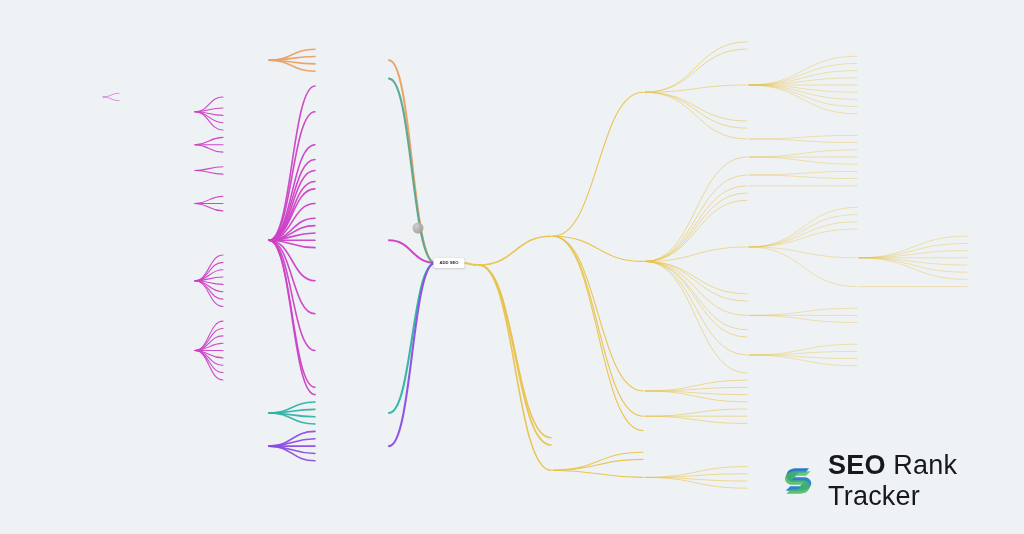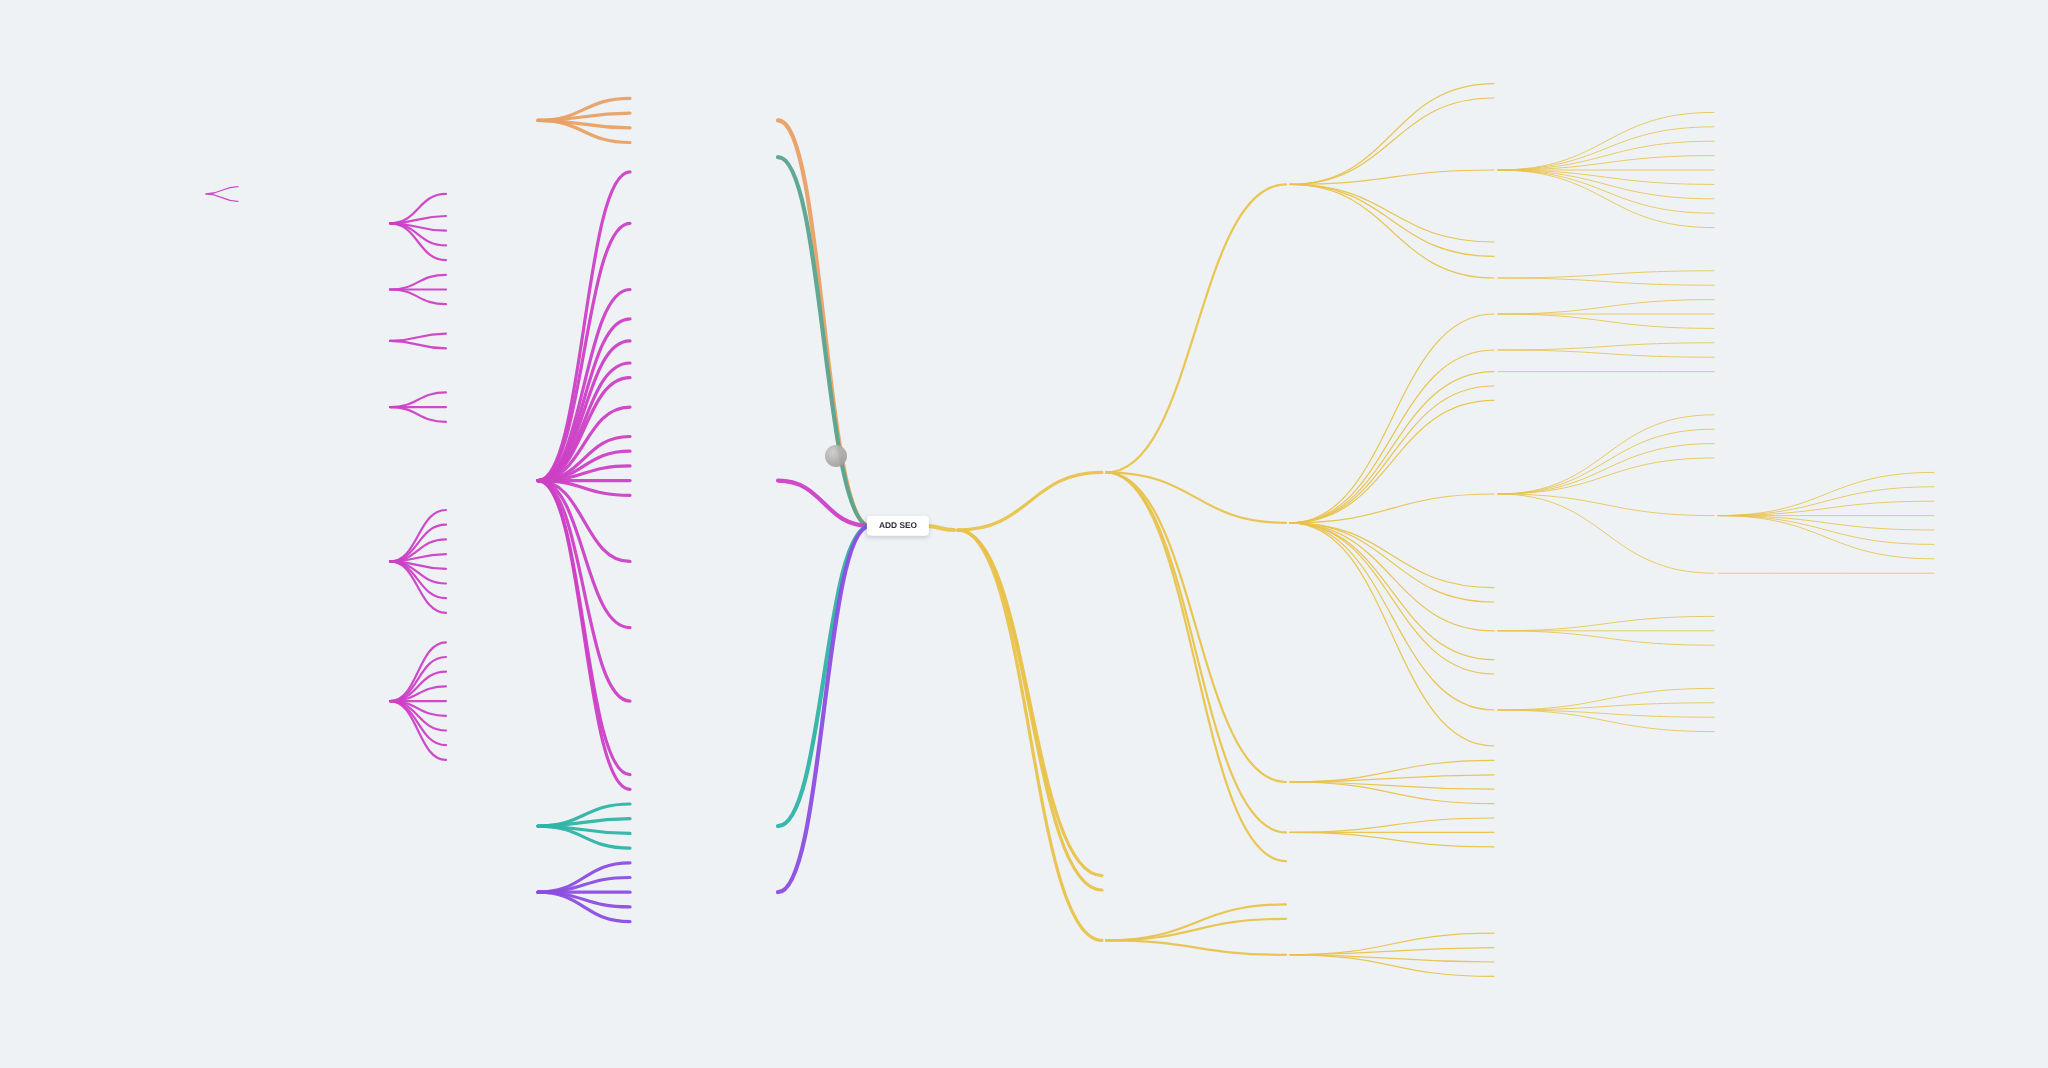--- a/index.html
+++ b/index.html
@@ -387,14 +387,33 @@
       <div class="node r" style="font-size: 2.8px; top: 459.4px; left: 644.5px;"></div>
       <div class="node r" style="font-size: 2.8px; top: 477.4px; left: 644.5px;"></div>
       <div class="node r" style="font-size: 2.7px; top: 466.6px; left: 748.5px;"></div>
       <div class="node r" style="font-size: 2.7px; top: 473.8px; left: 748.5px;"></div>
       <div class="node r" style="font-size: 2.7px; top: 481px; left: 748.5px;"></div>
       <div class="node r" style="font-size: 2.7px; top: 488.2px; left: 748.5px;"></div>
     </div>
 
   <div class="collapsed-dot" id="collapsed-dot" style="left:418px; top:228px;"></div>
 
+  <div id="logo" style="left:782px; top:450px;">
+    <svg class="mark" viewBox="0 0 48 48">
+      <defs>
+        <linearGradient id="lg1" x1="0" y1="0" x2="1" y2="1">
+          <stop offset="0%" stop-color="#2f6fd0"></stop>
+          <stop offset="100%" stop-color="#2f8fd0"></stop>
+        </linearGradient>
+        <linearGradient id="lg2" x1="0" y1="1" x2="1" y2="0">
+          <stop offset="0%" stop-color="#3fae52"></stop>
+          <stop offset="100%" stop-color="#47c06a"></stop>
+        </linearGradient>
+      </defs>
+      <path d="M36 7 L18 7 C10 7 6 12 6 17 C6 21 9 24 13 25 L30 25 L24 31 L11 31 L5 37 L26 37 C34 37 39 32 39 27 C39 23 36 20 31 19 L16 19 L22 13 L31 13 Z" fill="url(#lg1)"></path>
+      <path d="M6 41 L24 41 C32 41 37 36 37 31 C37 27 34 24 30 23 L13 23 L19 17 L32 17 L38 11 L17 11 C9 11 4 16 4 21 C4 25 7 28 12 29 L27 29 L21 35 L12 35 Z" fill="url(#lg2)" opacity=".82"></path>
+    </svg>
+    <div class="wordmark">
+      <span class="seo">SEO</span><span class="rt"> Rank Tracker</span>
+    </div>
+  </div>
 
 </div>
 
 </body></html>

